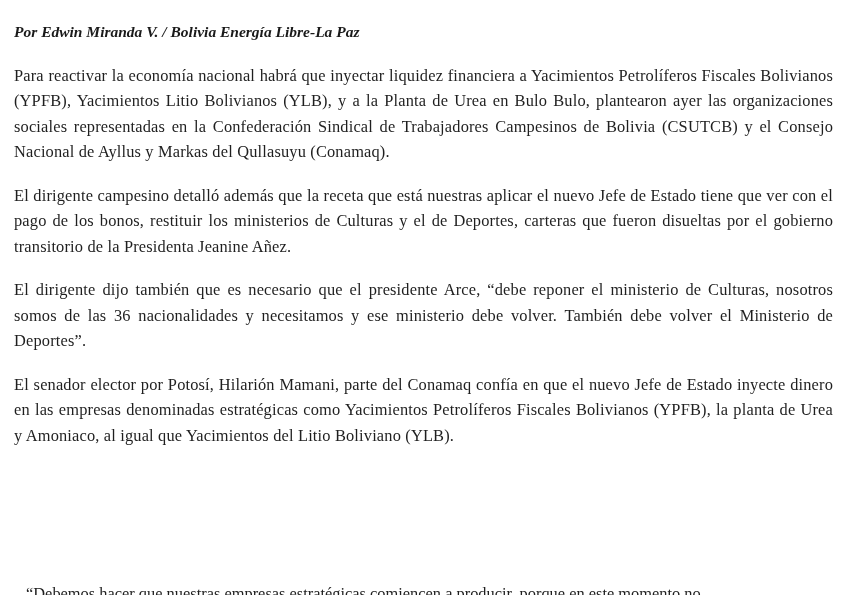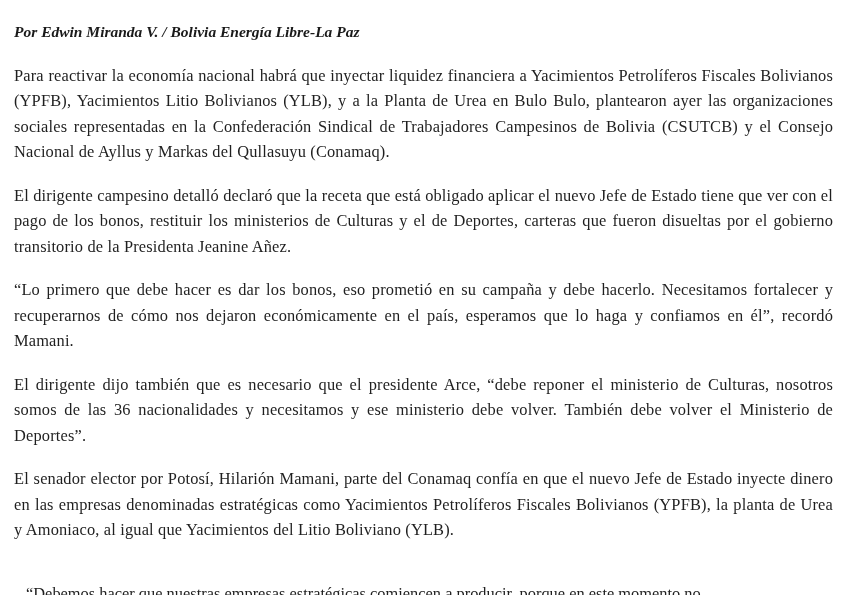--- a/index.html
+++ b/index.html
@@ -63,22 +63,21 @@
   }
 </style>
 </head>
 <body>
 
 <div class="page">
 
   <div class="byline">Por Edwin Miranda V. / Bolivia Energía Libre-La Paz</div>
 
   <p class="body-par">Para reactivar la economía nacional habrá que inyectar liquidez financiera a Yacimientos Petrolíferos Fiscales Bolivianos (YPFB), Yacimientos Litio Bolivianos (YLB), y a la Planta de Urea en Bulo Bulo, plantearon ayer las organizaciones sociales representadas en la Confederación Sindical de Trabajadores Campesinos de Bolivia (CSUTCB) y el Consejo Nacional de Ayllus y Markas del Qullasuyu (Conamaq).</p>
-  <p class="body-par">El dirigente campesino detalló declaró que la receta que está obligado aplicar el nuevo Jefe de Estado tiene que ver con el pago de los bonos, restituir los ministerios de Culturas y el de Deportes, carteras que fueron disueltas por el gobierno transitorio de la Presidenta Jeanine Añez.</p>
-  <p class="body-par"> “Lo primero que debe hacer es dar los bonos, eso prometió en su campaña y debe hacerlo. Necesitamos fortalecer y recuperarnos de cómo nos dejaron económicamente en el país, esperamos que lo haga y confiamos en él”, recordó Mamani.</p>
+  <p class="body-par">El dirigente campesino detalló además que la receta que está nuestras aplicar el nuevo Jefe de Estado tiene que ver con el pago de los bonos, restituir los ministerios de Culturas y el de Deportes, carteras que fueron disueltas por el gobierno transitorio de la Presidenta Jeanine Añez.</p>
   <p class="body-par">El dirigente dijo también que es necesario que el presidente Arce,  “debe reponer el ministerio de Culturas, nosotros somos de las 36 nacionalidades y necesitamos y ese ministerio debe volver. También debe volver el Ministerio de Deportes”.</p>
   <p class="body-par">El senador elector por Potosí, Hilarión Mamani, parte del Conamaq confía en que el nuevo Jefe de Estado inyecte dinero en las empresas denominadas estratégicas como Yacimientos Petrolíferos Fiscales Bolivianos (YPFB), la planta de Urea y Amoniaco, al igual que Yacimientos del Litio Boliviano (YLB).</p>
 
   <div class="clip-bottom">
     <p>“Debemos hacer que nuestras empresas estratégicas comiencen a producir, porque en este momento no</p>
   </div>
 
 </div>
 
 </body></html>

